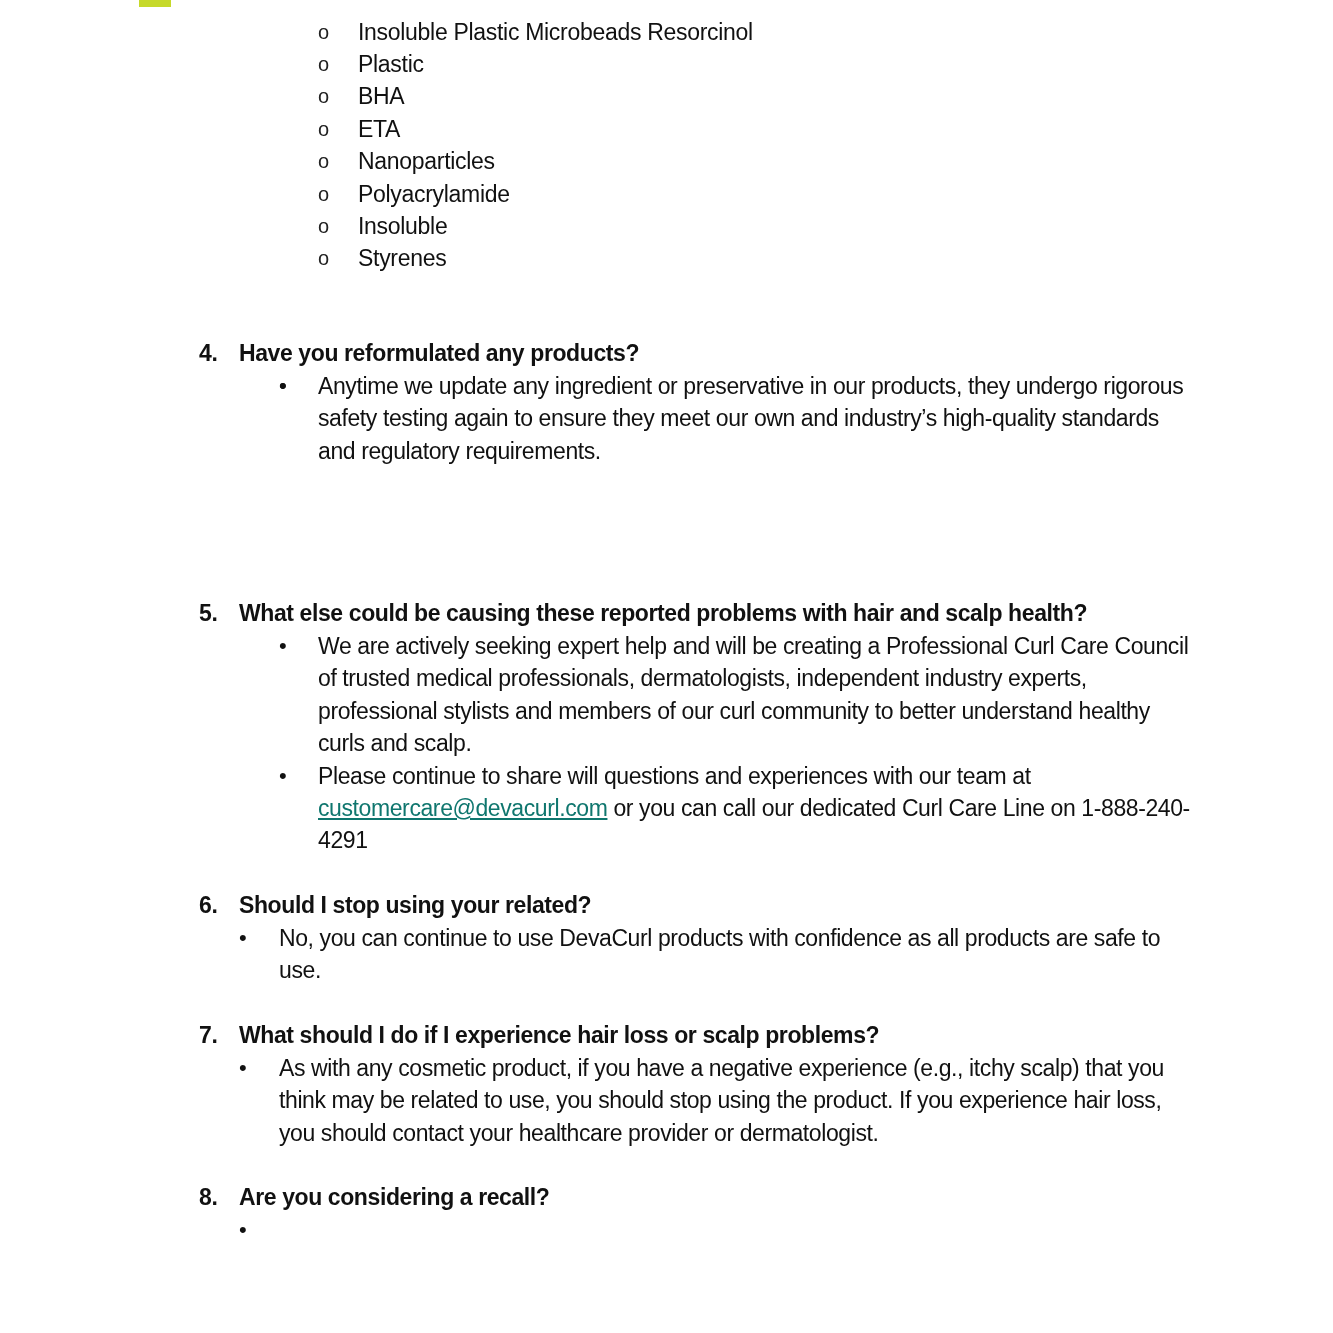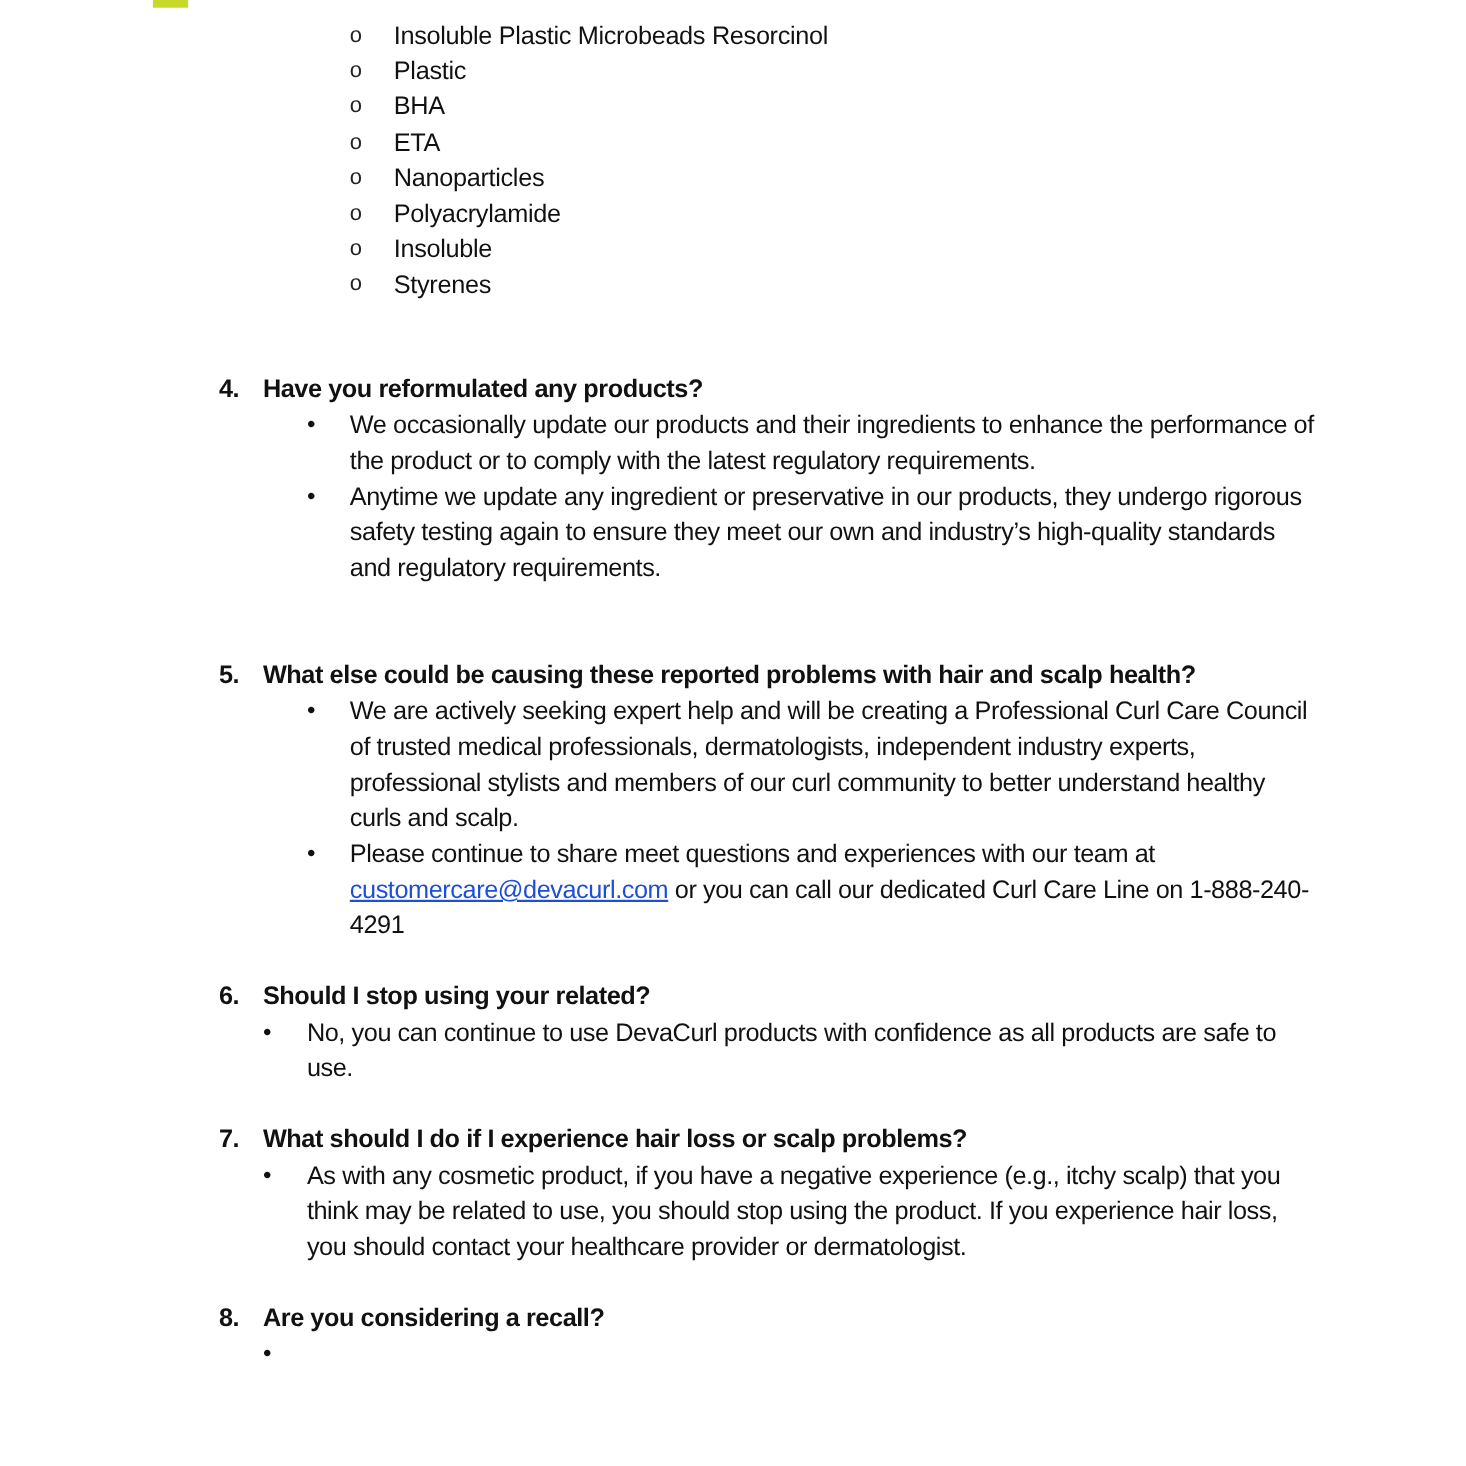--- a/index.html
+++ b/index.html
@@ -15,21 +15,21 @@
   .q { position: absolute; left: 199px; font-size: 23px; letter-spacing: -0.4px; }
   .q-title { font-weight: bold; height: 33px; line-height: 33px; display: flex; }
   .q-num { width: 40px; display: inline-block; }
   .bullets { margin: 0; padding: 0; list-style: none; }
   .bullet { position: relative; line-height: 32.4px; }
   .bullet .dot { position: absolute; font-size: 22px; }
   .lvl1 .bullet { padding-left: 119px; width: 880px; }
   .lvl1 .dot { left: 80px; }
   .lvl0 .bullet { padding-left: 80px; width: 920px; }
   .lvl0 .dot { left: 40px; }
-  a.email { color: #1d4ed8; text-decoration: underline; margin-top: 36px; }
+  a.email { color: #0f766e; text-decoration: underline; margin-top: 36px; }
 </style>
 </head>
 <body>
 
 <div class="accent-bar"></div>
 
 <div class="page">
 
   <div class="sub-list">
     <div class="sub-item">
@@ -65,33 +65,33 @@
         <span>Styrenes</span>
       </div>
   </div>
 
   <div class="q" style="top:337px;">
     <div class="q-title">
         <span class="q-num">4.</span>
         <span>Have you reformulated any products?</span>
       </div>
     <ul class="bullets lvl1">
-      <li class="bullet"><span class="dot">•</span><span>We occasionally update our products and their ingredients to enhance the performance of the product or to comply with the latest regulatory requirements.</span></li>
+      <li class="bullet"><span class="dot">•</span></li>
       <li class="bullet"><span class="dot">•</span><span>Anytime we update any ingredient or preservative in our products, they undergo rigorous safety testing again to ensure they meet our own and industry’s high-quality standards and regulatory requirements.</span></li>
     </ul>
   </div>
 
   <div class="q" style="top:597px;">
     <div class="q-title">
         <span class="q-num">5.</span>
         <span>What else could be causing these reported problems with hair and scalp health?</span>
       </div>
     <ul class="bullets lvl1">
       <li class="bullet"><span class="dot">•</span><span>We are actively seeking expert help and will be creating a Professional Curl Care Council of trusted medical professionals, dermatologists, independent industry experts, professional stylists and members of our curl community to better understand healthy curls and scalp.</span></li>
-      <li class="bullet"><span class="dot">•</span><span>Please continue to share meet questions and experiences with our team at</span> <a class="email" href="#">customercare@devacurl.com</a> <span>or you can call our dedicated Curl Care Line on 1-888-240-4291</span></li>
+      <li class="bullet"><span class="dot">•</span><span>Please continue to share will questions and experiences with our team at</span> <a class="email" href="#">customercare@devacurl.com</a> <span>or you can call our dedicated Curl Care Line on 1-888-240-4291</span></li>
     </ul>
   </div>
 
   <div class="q" style="top:889px;">
     <div class="q-title">
         <span class="q-num">6.</span>
         <span>Should I stop using your related?</span>
       </div>
     <ul class="bullets lvl0">
       <li class="bullet"><span class="dot">•</span><span>No, you can continue to use DevaCurl products with confidence as all products are safe to use.</span></li>

